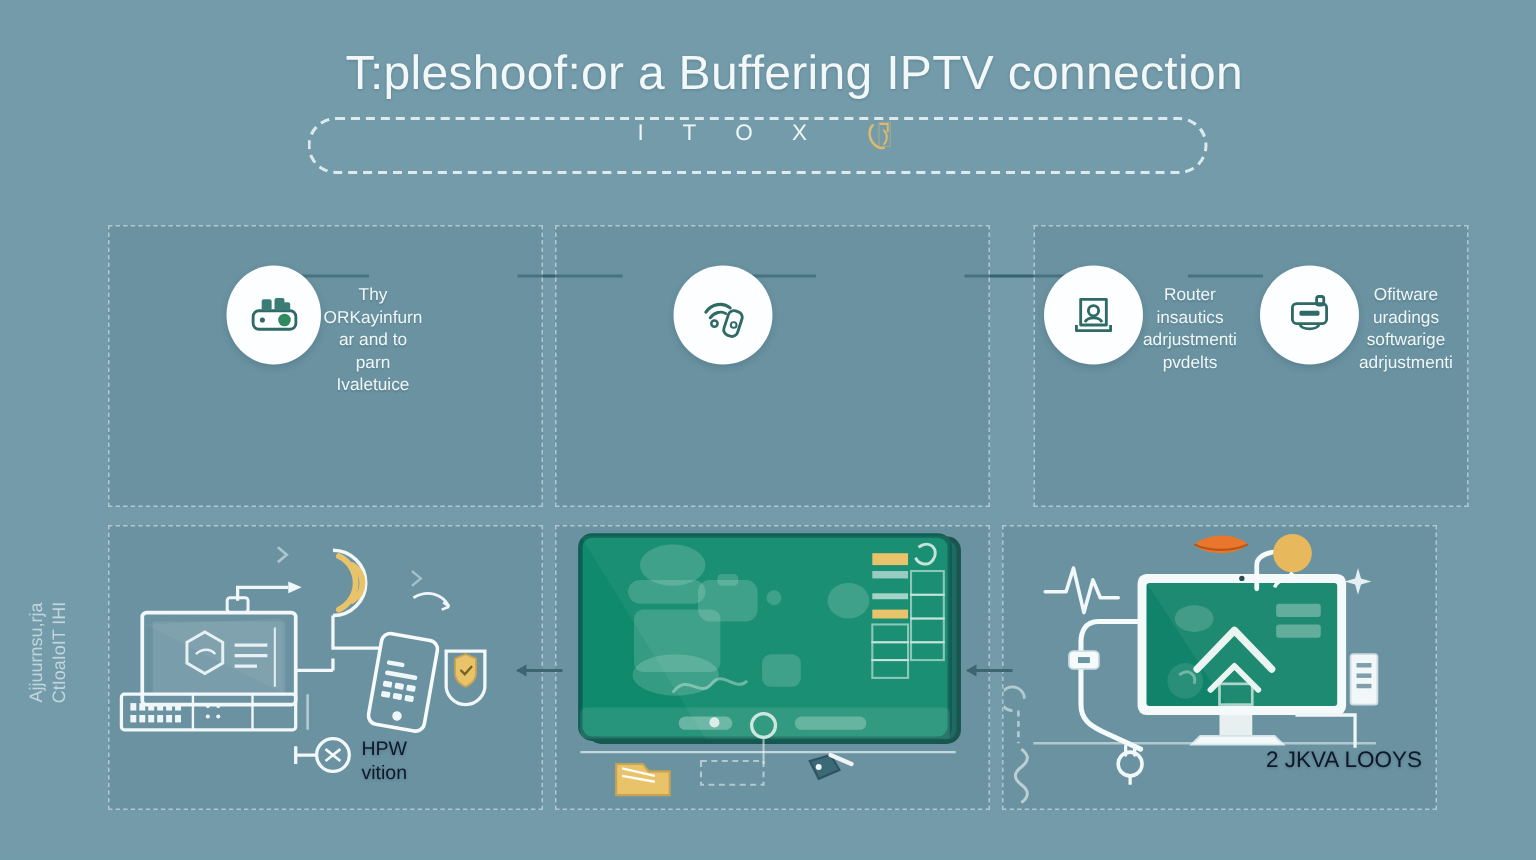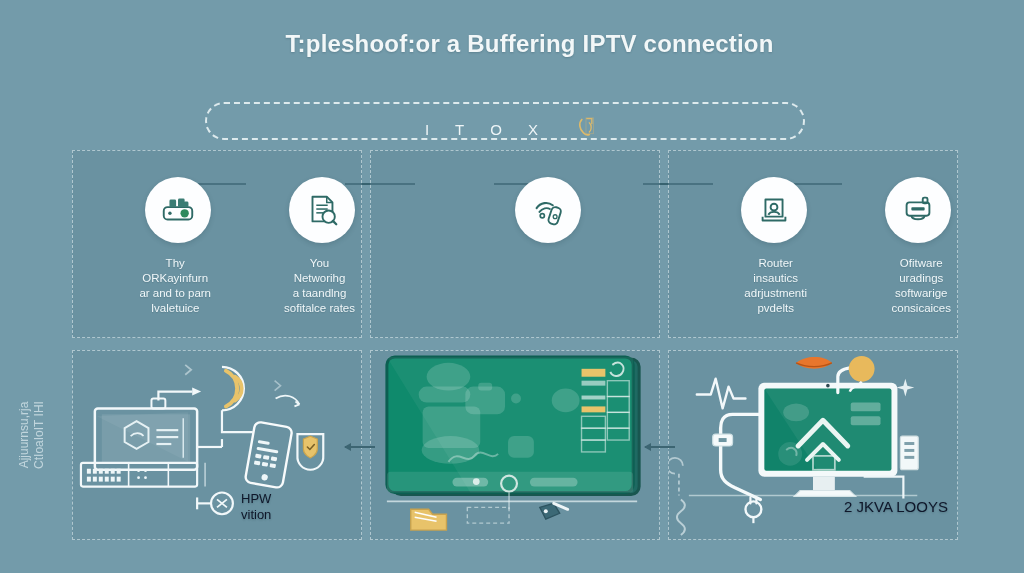--- a/index.html
+++ b/index.html
@@ -10,35 +10,35 @@
     overflow:hidden;
     position:relative;
   }
   .stage{position:absolute;inset:0;}
 
   
   .title{
     position:absolute;left:0;right:0;top:30px;
     text-align:center;
     color:#f2f7f8;
-    font-size:24px;
-    font-weight:700;
+    font-size:32px;
+    font-weight:400;
     letter-spacing:.2px;
     text-shadow:0 1px 2px rgba(30,60,70,.25);
     white-space:nowrap;
     padding-left:35px;
   }
 
   
   .pill{
-    position:absolute;left:205px;top:102px;
+    position:absolute;left:205px;top:78px;
     width:600px;height:38px;
     border:2px dashed rgba(240,248,250,.85);
     border-radius:22px;
-    display:flex;align-items:flex-end;justify-content:center;
+    display:flex;align-items:flex-start;justify-content:center;
     gap:25px;
     box-sizing:border-box;
   }
   .pill-text{
     color:#eef5f7;font-size:15px;letter-spacing:11px;
     text-indent:11px;
   }
   .pill-icon{
     width:20px;height:22px;display:block;
     margin-left:2px;
@@ -47,34 +47,34 @@
   
   .panel{
     position:absolute;
     background:rgba(96,136,150,.45);
     border:1px dashed rgba(233,243,246,.55);
     box-sizing:border-box;
   }
   
   #p-top-left   {left:72px;  top:150px; width:290px; height:188px;}
   #p-top-mid    {left:370px; top:150px; width:290px; height:188px;}
-  #p-top-right  {left:668px; top:150px; width:290px; height:188px;}
+  #p-top-right  {left:689px; top:150px; width:290px; height:188px;}
   
   #p-bot-left   {left:72px;  top:350px; width:290px; height:190px;}
   #p-bot-mid    {left:370px; top:350px; width:290px; height:190px;}
   #p-bot-right  {left:668px; top:350px; width:290px; height:190px;}
 
   
   .steps{
     position:absolute;inset:0;
     display:flex;align-items:flex-start;justify-content:space-around;
     padding-top:26px;box-sizing:border-box;
   }
   .step{
-    width:132px;display:flex;flex-direction:column;align-items:flex-end;
+    width:132px;display:flex;flex-direction:row;align-items:flex-start;
     position:relative;
   }
   .bubble{
     width:66px;height:66px;border-radius:50%;
     background:#fdfeff;
     display:flex;align-items:center;justify-content:center;
     box-shadow:0 2px 5px rgba(25,55,66,.18);
   }
   .bubble svg{width:38px;height:38px;}
   .step-label{
@@ -166,37 +166,20 @@
             <circle cx="27" cy="23.5" r="4.4" fill="#2f8a5e"></circle>
             <circle cx="11.5" cy="23.5" r="1.8" fill="#2e6a66"></circle>
           </svg>
         </div>
         <div class="step-label">Thy
 ORKayinfurn
 ar and to parn
 Ivaletuice</div>
       </div>
 
-      <div class="step">
-        <div class="bubble">
-          <svg viewBox="0 0 40 40">
-            <path d="M10 6 H25 L31 12 V32 H10 Z" fill="none" stroke="#2e6a66" stroke-width="2" stroke-linejoin="round"></path>
-            <path d="M25 6 V12 H31" fill="none" stroke="#2e6a66" stroke-width="1.6"></path>
-            <line x1="14" y1="15" x2="26" y2="15" stroke="#2e6a66" stroke-width="1.6"></line>
-            <line x1="14" y1="19" x2="26" y2="19" stroke="#2e6a66" stroke-width="1.6"></line>
-            <line x1="14" y1="23" x2="22" y2="23" stroke="#2e6a66" stroke-width="1.6"></line>
-            <circle cx="27" cy="27" r="6.5" fill="#fdfeff" stroke="#2e6a66" stroke-width="2"></circle>
-            <line x1="31.5" y1="31.5" x2="35" y2="35" stroke="#2e6a66" stroke-width="2.4" stroke-linecap="round"></line>
-          </svg>
-        </div>
-        <div class="step-label">You
-Networihg
-a taandlng
-sofitalce rates</div>
-      </div>
     </div>
   </div>
 
   <div class="panel" id="p-top-mid">
     <div class="steps">
       <div class="step">
         <div class="bubble">
           <svg viewBox="0 0 40 40">
             <path d="M8 18 C12 12 20 11 25 15" fill="none" stroke="#2e6a66" stroke-width="2.2" stroke-linecap="round"></path>
             <path d="M11 22 C14 18 19 17 22 19" fill="none" stroke="#2e6a66" stroke-width="2" stroke-linecap="round"></path>
@@ -232,21 +215,21 @@
           <svg viewBox="0 0 40 40">
             <rect x="8" y="12" width="24" height="14" rx="3" fill="none" stroke="#2e6a66" stroke-width="2"></rect>
             <rect x="13" y="17" width="14" height="3.5" rx="1" fill="#2e6a66"></rect>
             <rect x="25" y="7" width="5" height="6" rx="1.5" fill="none" stroke="#2e6a66" stroke-width="2"></rect>
             <path d="M13 26 C14 31 26 31 27 26" fill="none" stroke="#2e6a66" stroke-width="2"></path>
           </svg>
         </div>
         <div class="step-label">Ofitware
 uradings
 softwarige
-consicaices</div>
+adrjustmenti</div>
       </div>
     </div>
   </div>
 
   <div class="panel" id="p-bot-left">
     <div class="illus">
       <svg viewBox="0 0 290 190" preserveAspectRatio="none">
 
         <rect x="22" y="58" width="103" height="62" rx="3" fill="none" stroke="#f2f8fa" stroke-width="2.5"></rect>
         <rect x="29" y="64" width="89" height="50" fill="rgba(255,255,255,.10)"></rect>

